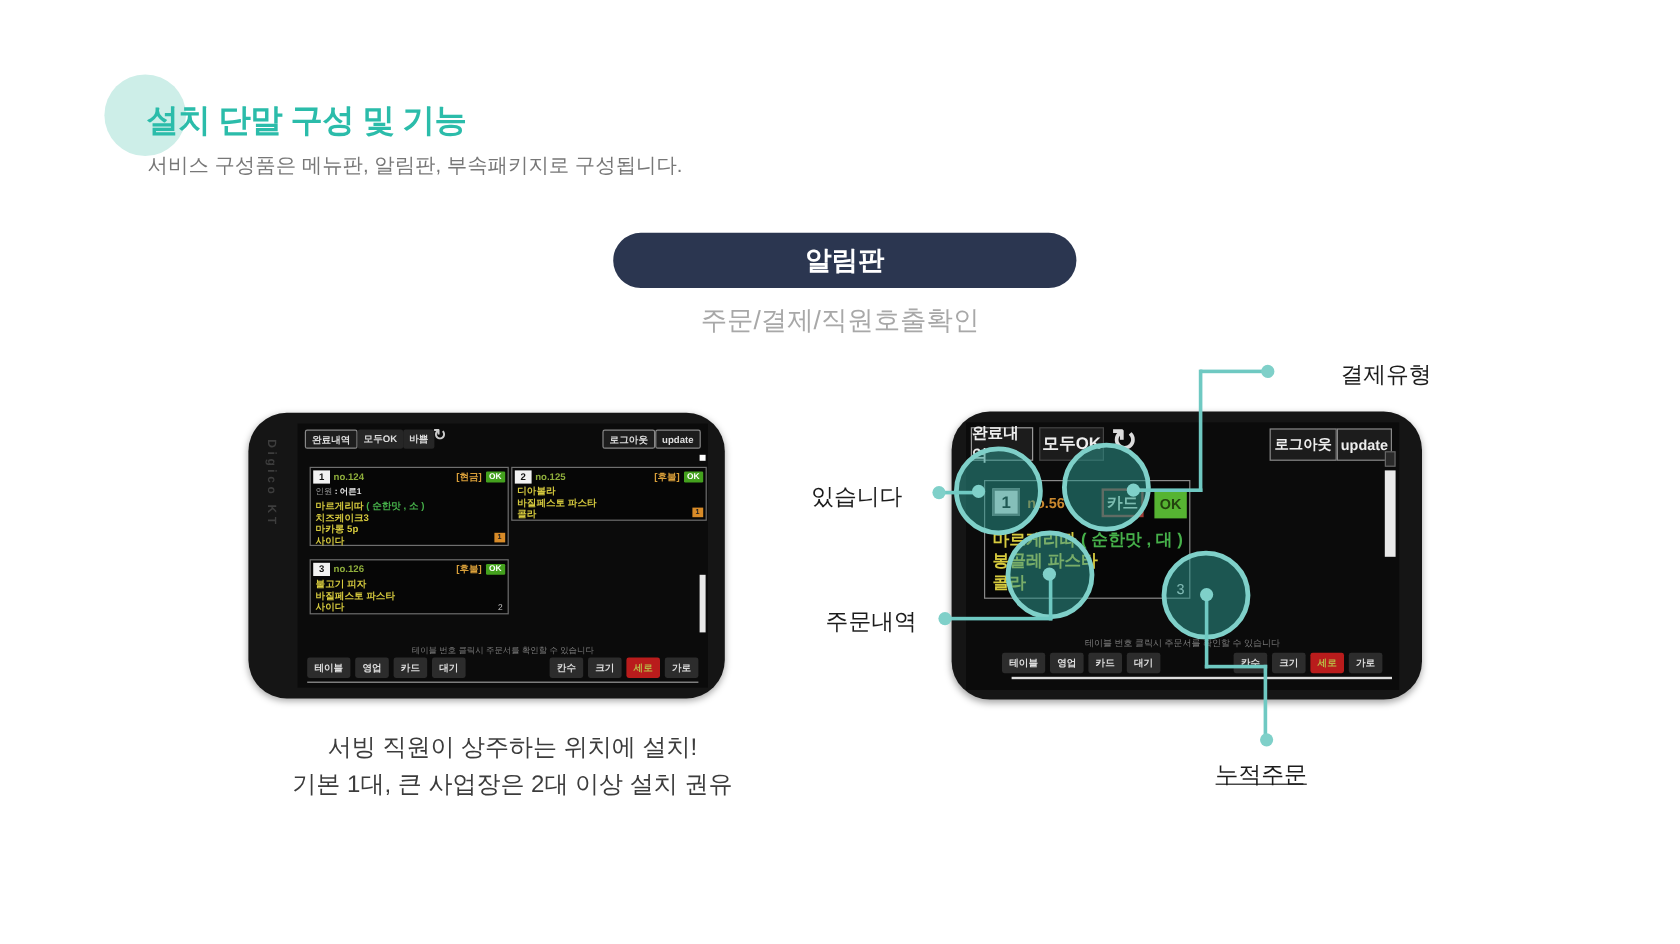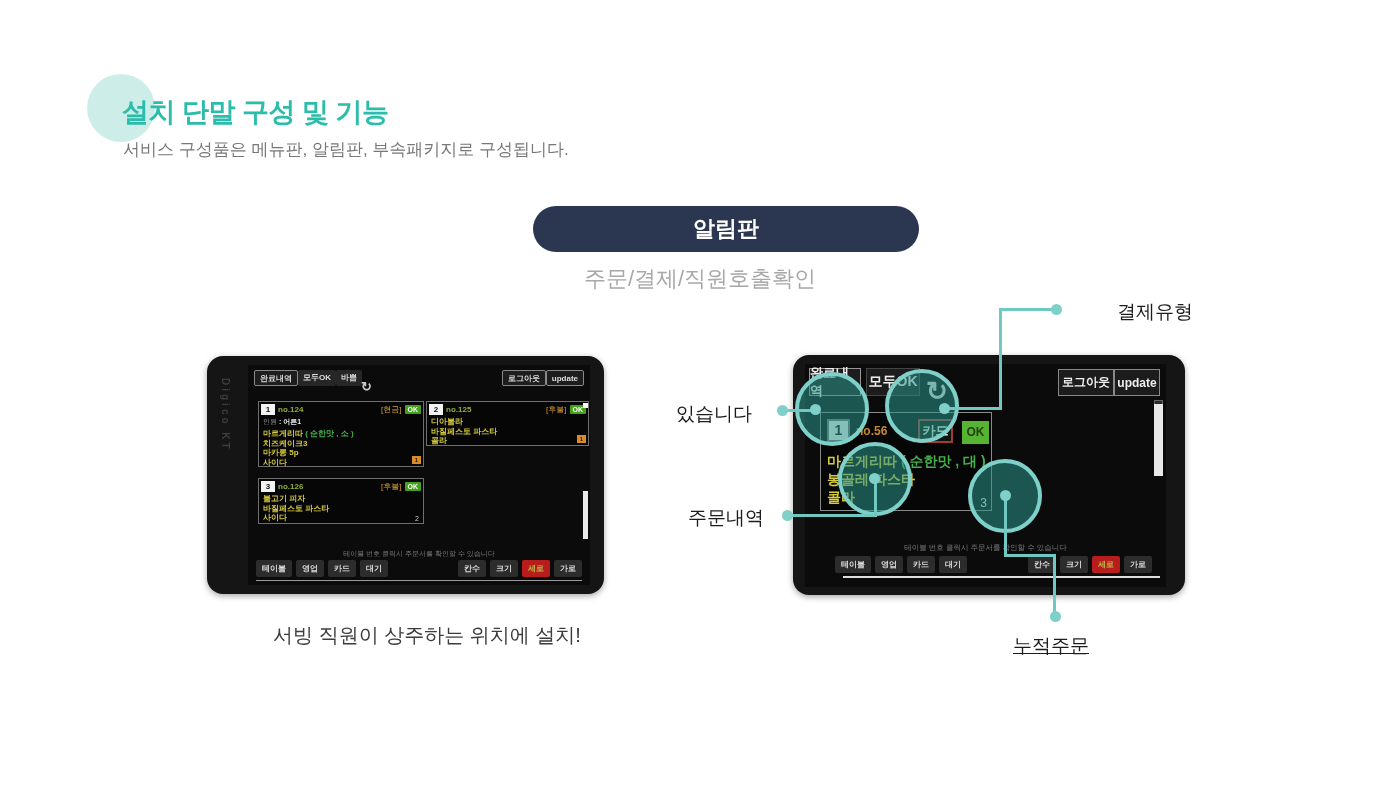--- a/index.html
+++ b/index.html
@@ -1,40 +1,40 @@
 <!DOCTYPE html>
 <html><head>
 <meta charset="utf-8">
 <style>
   * { margin:0; padding:0; box-sizing:border-box; }
   html,body { width:1400px; height:787px; background:#ffffff; overflow:hidden;
               font-family:"Liberation Sans", sans-serif; }
-  .abs { position:absolute;margin-top:12px; }
+  .abs { position:absolute; }
   
   .mint-circle { left:87px; top:62px; width:68px; height:68px; border-radius:50%; background:#cdeee8; }
   .page-title { left:122px; top:82px; font-size:27px; font-weight:bold; color:#2bbcaa; letter-spacing:-0.5px; }
   .page-subtitle { left:123px; top:126px; font-size:17px; color:#777; }
-  .pill { left:533px; top:194px; width:386px; height:46px; background:#2b3650; border-radius:23px;
+  .pill { left:511px; top:194px; width:386px; height:46px; background:#2b3650; border-radius:23px;
           color:#fff; font-size:22px; font-weight:bold; display:flex; align-items:center; justify-content:center; }
   .caption { left:500px; top:252px; width:400px; text-align:center; font-size:22px; color:#a8a8a8; }
   
-  .tablet { background:#151515; border-radius:16px; box-shadow:0 2px 6px rgba(0,0,0,0.35); }
+  .tablet { background:#151515; border-radius:32px; box-shadow:0 2px 6px rgba(0,0,0,0.35); }
   .screen { position:absolute; background:#0b0b0b; overflow:hidden; }
   .brand-vert { position:absolute; left:13px; top:22px; height:170px; writing-mode:vertical-rl;
                 color:#3d3d3d; font-size:10px; letter-spacing:3px; font-weight:bold; }
   
   .lt-btn { position:absolute; background:#262626; color:#ddd; font-size:8px; font-weight:bold;
             height:16px; line-height:15px; padding:0 5px; border-radius:2px; }
   .lt-btn.bordered { border:1px solid #888; background:#1d1d1d; }
   .card { position:absolute; background:#060606; border:1px solid #6f6f6f; }
   .card-head { display:flex; align-items:center; padding:2px 2px 1px 2px; }
   .numbox-s { width:14px; height:11px; background:#f2f2f2; color:#111; font-size:8px; font-weight:bold;
               text-align:center; line-height:11px; margin-right:3px; }
   .no-s { color:#8fae3c; font-size:8px; font-weight:bold; }
-  .pay-s { margin-left:auto; color:#d89f3a; font-size:8px; font-weight:normal; }
+  .pay-s { margin-left:auto; color:#d89f3a; font-size:8px; font-weight:bold; }
   .ok-s { background:#44a11e; color:#fff; font-size:7px; font-weight:bold; padding:1px 3px; margin-left:3px; border-radius:1px; }
   .items-s { padding:1px 4px; font-size:8px; font-weight:bold; color:#d6ca3e; line-height:9.5px; }
   .opt-green { color:#46b14a; }
   .badge-orange { position:absolute; right:2px; bottom:2px; background:#d88b28; color:#222;
                   font-size:6px; font-weight:bold; padding:1px 3px; }
   .count-white { position:absolute; right:4px; bottom:1px; color:#ccc; font-size:7px; }
   .sub-s { padding:1px 4px; font-size:7px; color:#999; }
   .sub-s b { color:#e8e8e8; }
   .hint-s { position:absolute; left:0; right:0; bottom:26px; text-align:center; font-size:7px; color:#7a7a7a; }
   .bot-row { position:absolute; bottom:8px; display:flex; gap:4px; }
@@ -214,13 +214,14 @@
 <div class="cdot" style="left:1000px; top:490px;"></div>
 <div class="cdot" style="left:1050px; top:611px;"></div>
 
 <div class="callout-label" style="left:1117px; top:299px;">결제유형</div>
 <div class="callout-label" style="left:676px; top:401px;">있습니다</div>
 <div class="callout-label" style="left:688px; top:505px;">주문내역</div>
 <div class="callout-label" style="left:1013px; top:633px;text-decoration:underline;">누적주문</div>
 
 <div class="abs notes">
   <div>서빙 직원이 상주하는 위치에 설치!</div>
+  <div>기본 1대, 큰 사업장은 2대 이상 설치 권유</div>
 </div>
 
 </body></html>

